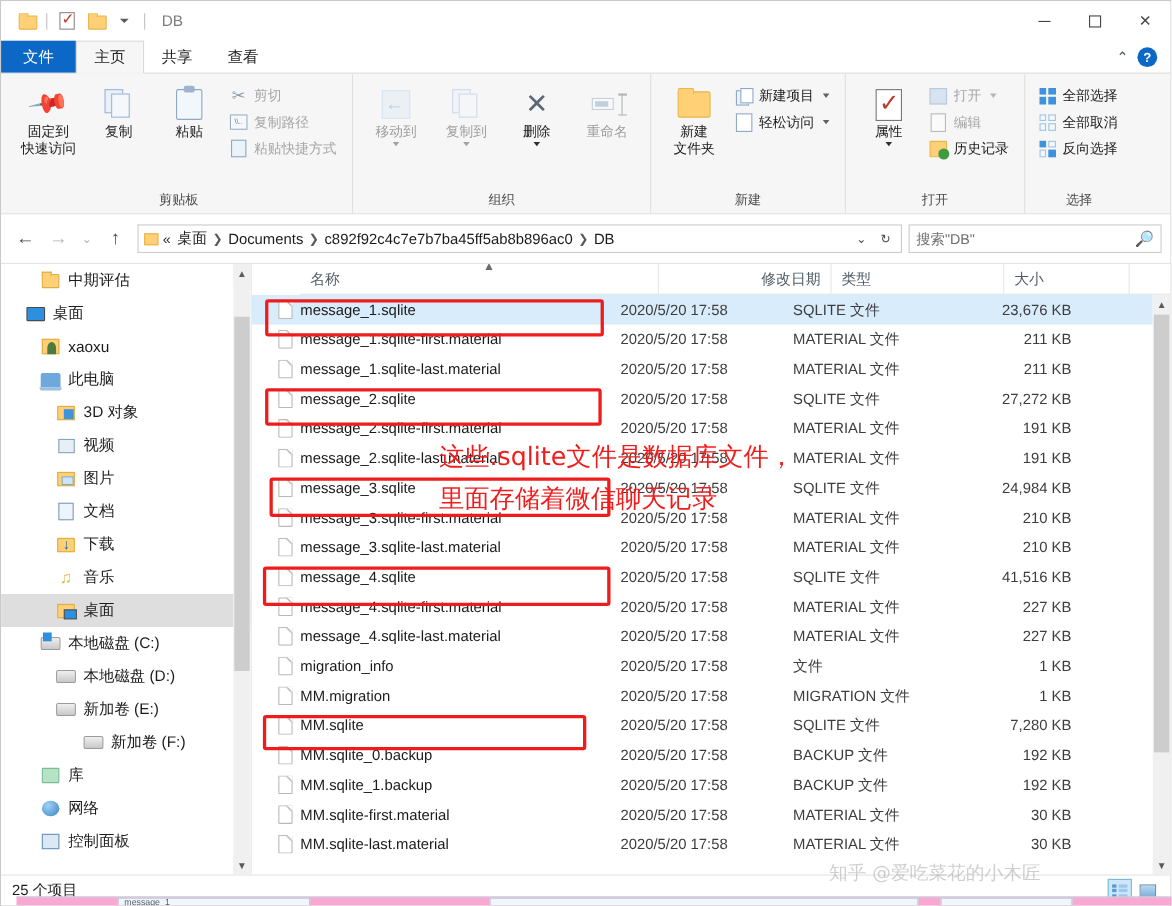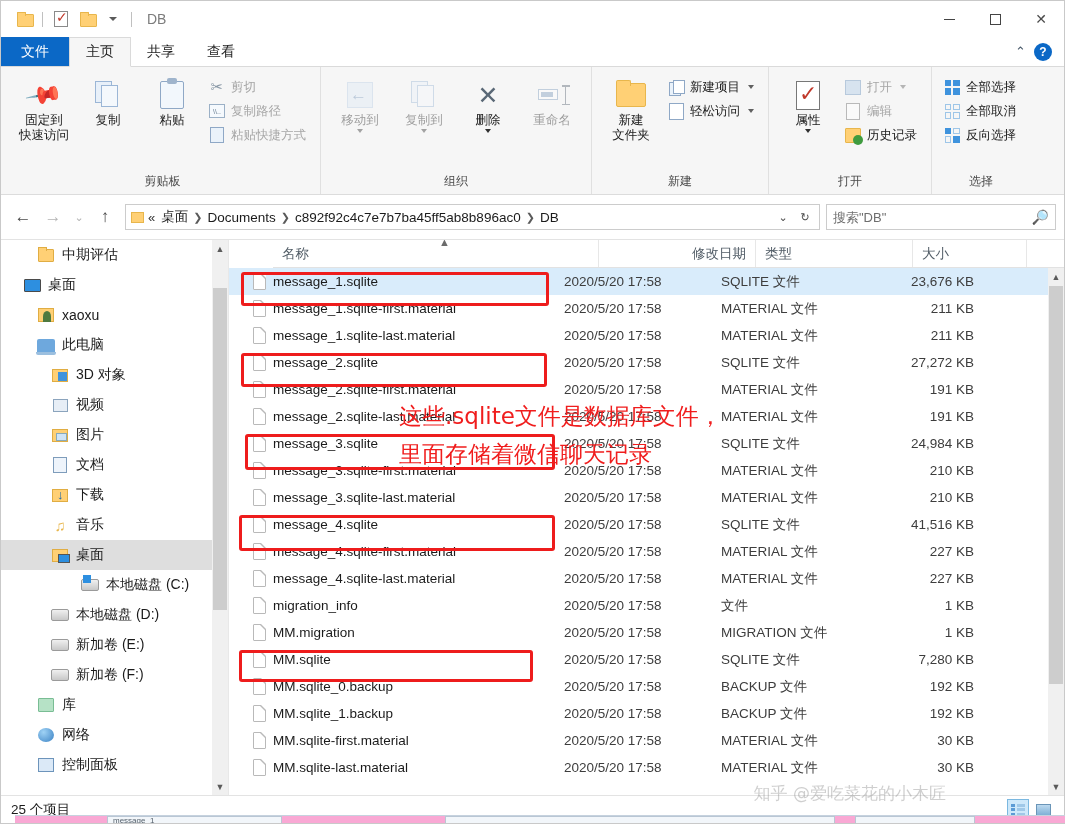--- a/index.html
+++ b/index.html
@@ -624,39 +624,39 @@
               <span class="ni-music">♫</span>
             </span>
             <span>音乐</span>
           </div>
           <div class="nav-item selected" style="padding-left: 50px;">
             <span class="nav-ico">
               <span class="ni-desk"></span>
             </span>
             <span>桌面</span>
           </div>
-          <div class="nav-item" style="padding-left: 36px; margin-left: 44px;">
+          <div class="nav-item" style="padding-left: 36px;">
             <span class="nav-ico">
               <span class="ni-drive sys"></span>
             </span>
             <span>本地磁盘 (C:)</span>
           </div>
           <div class="nav-item" style="padding-left: 50px;">
             <span class="nav-ico">
               <span class="ni-drive"></span>
             </span>
             <span>本地磁盘 (D:)</span>
           </div>
           <div class="nav-item" style="padding-left: 50px;">
             <span class="nav-ico">
               <span class="ni-drive"></span>
             </span>
             <span>新加卷 (E:)</span>
           </div>
-          <div class="nav-item" style="padding-left: 50px;">
+          <div class="nav-item" style="padding-left: 75px;">
             <span class="nav-ico">
               <span class="ni-drive"></span>
             </span>
             <span>新加卷 (F:)</span>
           </div>
           <div class="nav-item" style="padding-left: 36px;">
             <span class="nav-ico">
               <span class="ni-lib"></span>
             </span>
             <span>库</span>

